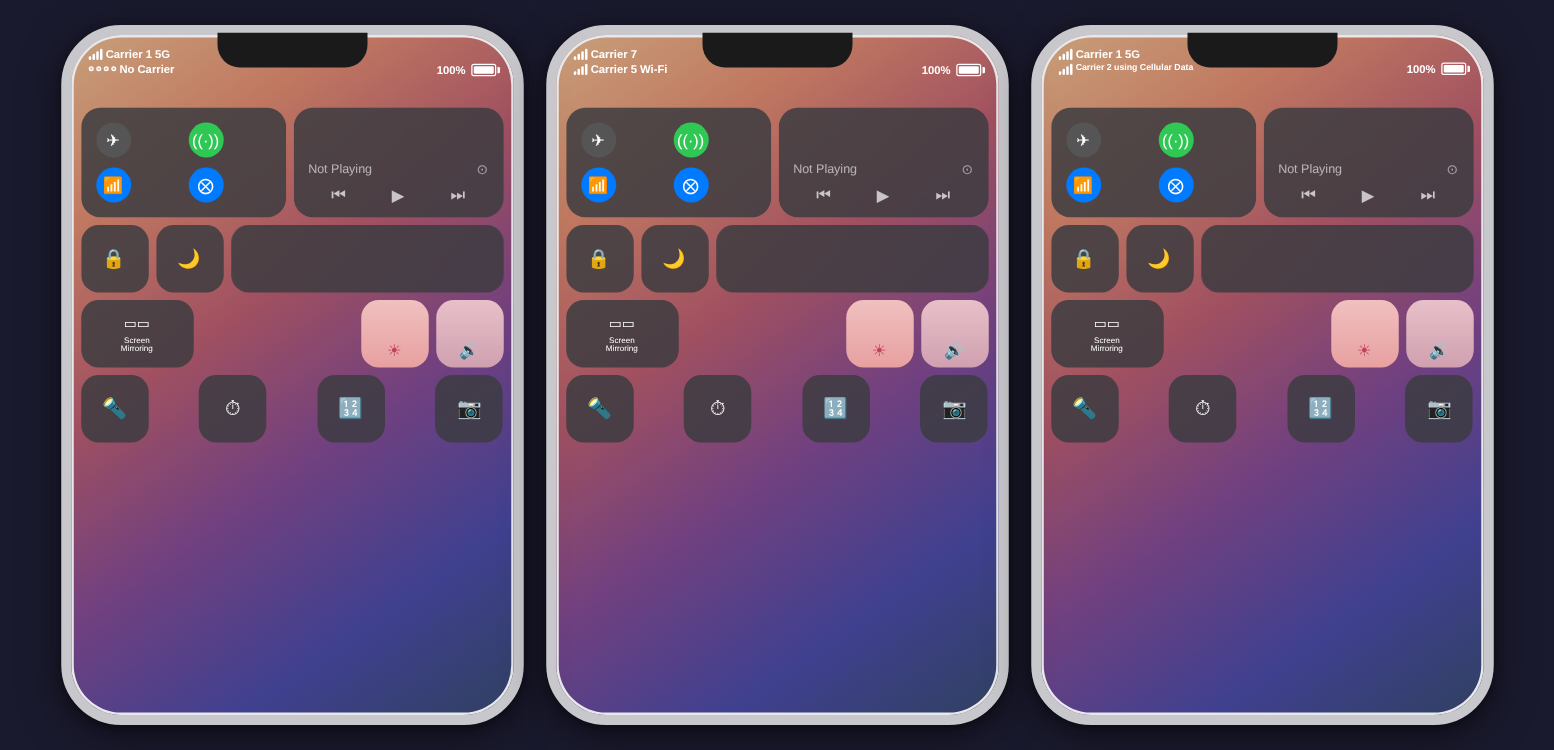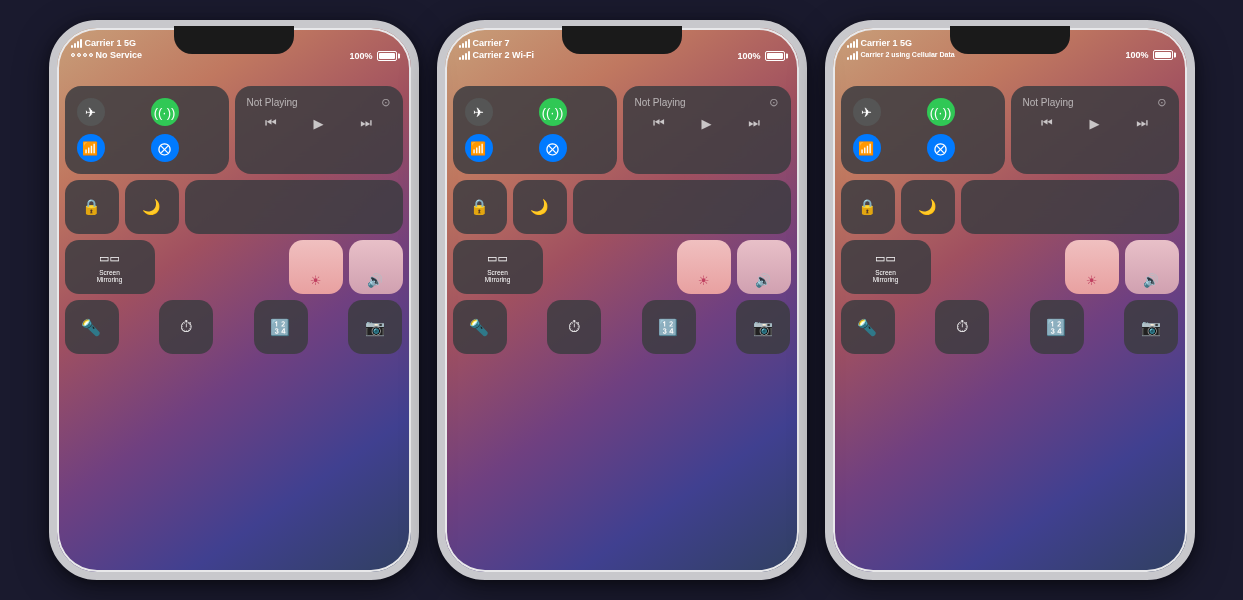--- a/index.html
+++ b/index.html
@@ -180,20 +180,21 @@
 
     
     .media-block {
       background: rgba(60,60,65,0.85);
       backdrop-filter: blur(20px);
       border-radius: 16px;
       padding: 10px 12px;
       display: flex;
       flex-direction: column;
       gap: 6px;
+      justify-content: flex-end;
     }
 
     .media-top {
       display: flex;
       align-items: center;
       justify-content: space-between;
     }
 
     .not-playing-text {
       color: rgba(255,255,255,0.6);
@@ -369,21 +370,21 @@
           </div>
           <span class="status-text">Carrier 1 5G</span>
         </div>
         <div class="status-row">
           <div class="signal-dots">
             <div class="sdot"></div>
               <div class="sdot"></div>
               <div class="sdot"></div>
               <div class="sdot"></div>
           </div>
-          <span class="status-text">No Service</span>
+          <span class="status-text">No Carrier</span>
         </div>
       </div>
       <div class="status-right">
         <span class="battery-text">100%</span>
         <div class="battery-icon">
           <div class="battery-fill"></div>
         </div>
       </div>
     </div>
 
@@ -461,21 +462,21 @@
           </div>
           <span class="status-text">Carrier 7</span>
         </div>
         <div class="status-row">
           <div class="bars">
             <div class="bar" style="height:3px"></div>
             <div class="bar" style="height:5px"></div>
             <div class="bar" style="height:7px"></div>
             <div class="bar" style="height:9px"></div>
           </div>
-          <span class="status-text">Carrier 2 Wi-Fi</span>
+          <span class="status-text">Carrier 5 Wi-Fi</span>
         </div>
       </div>
       <div class="status-right">
         <span class="battery-text">100%</span>
         <div class="battery-icon">
           <div class="battery-fill"></div>
         </div>
       </div>
     </div>
 

